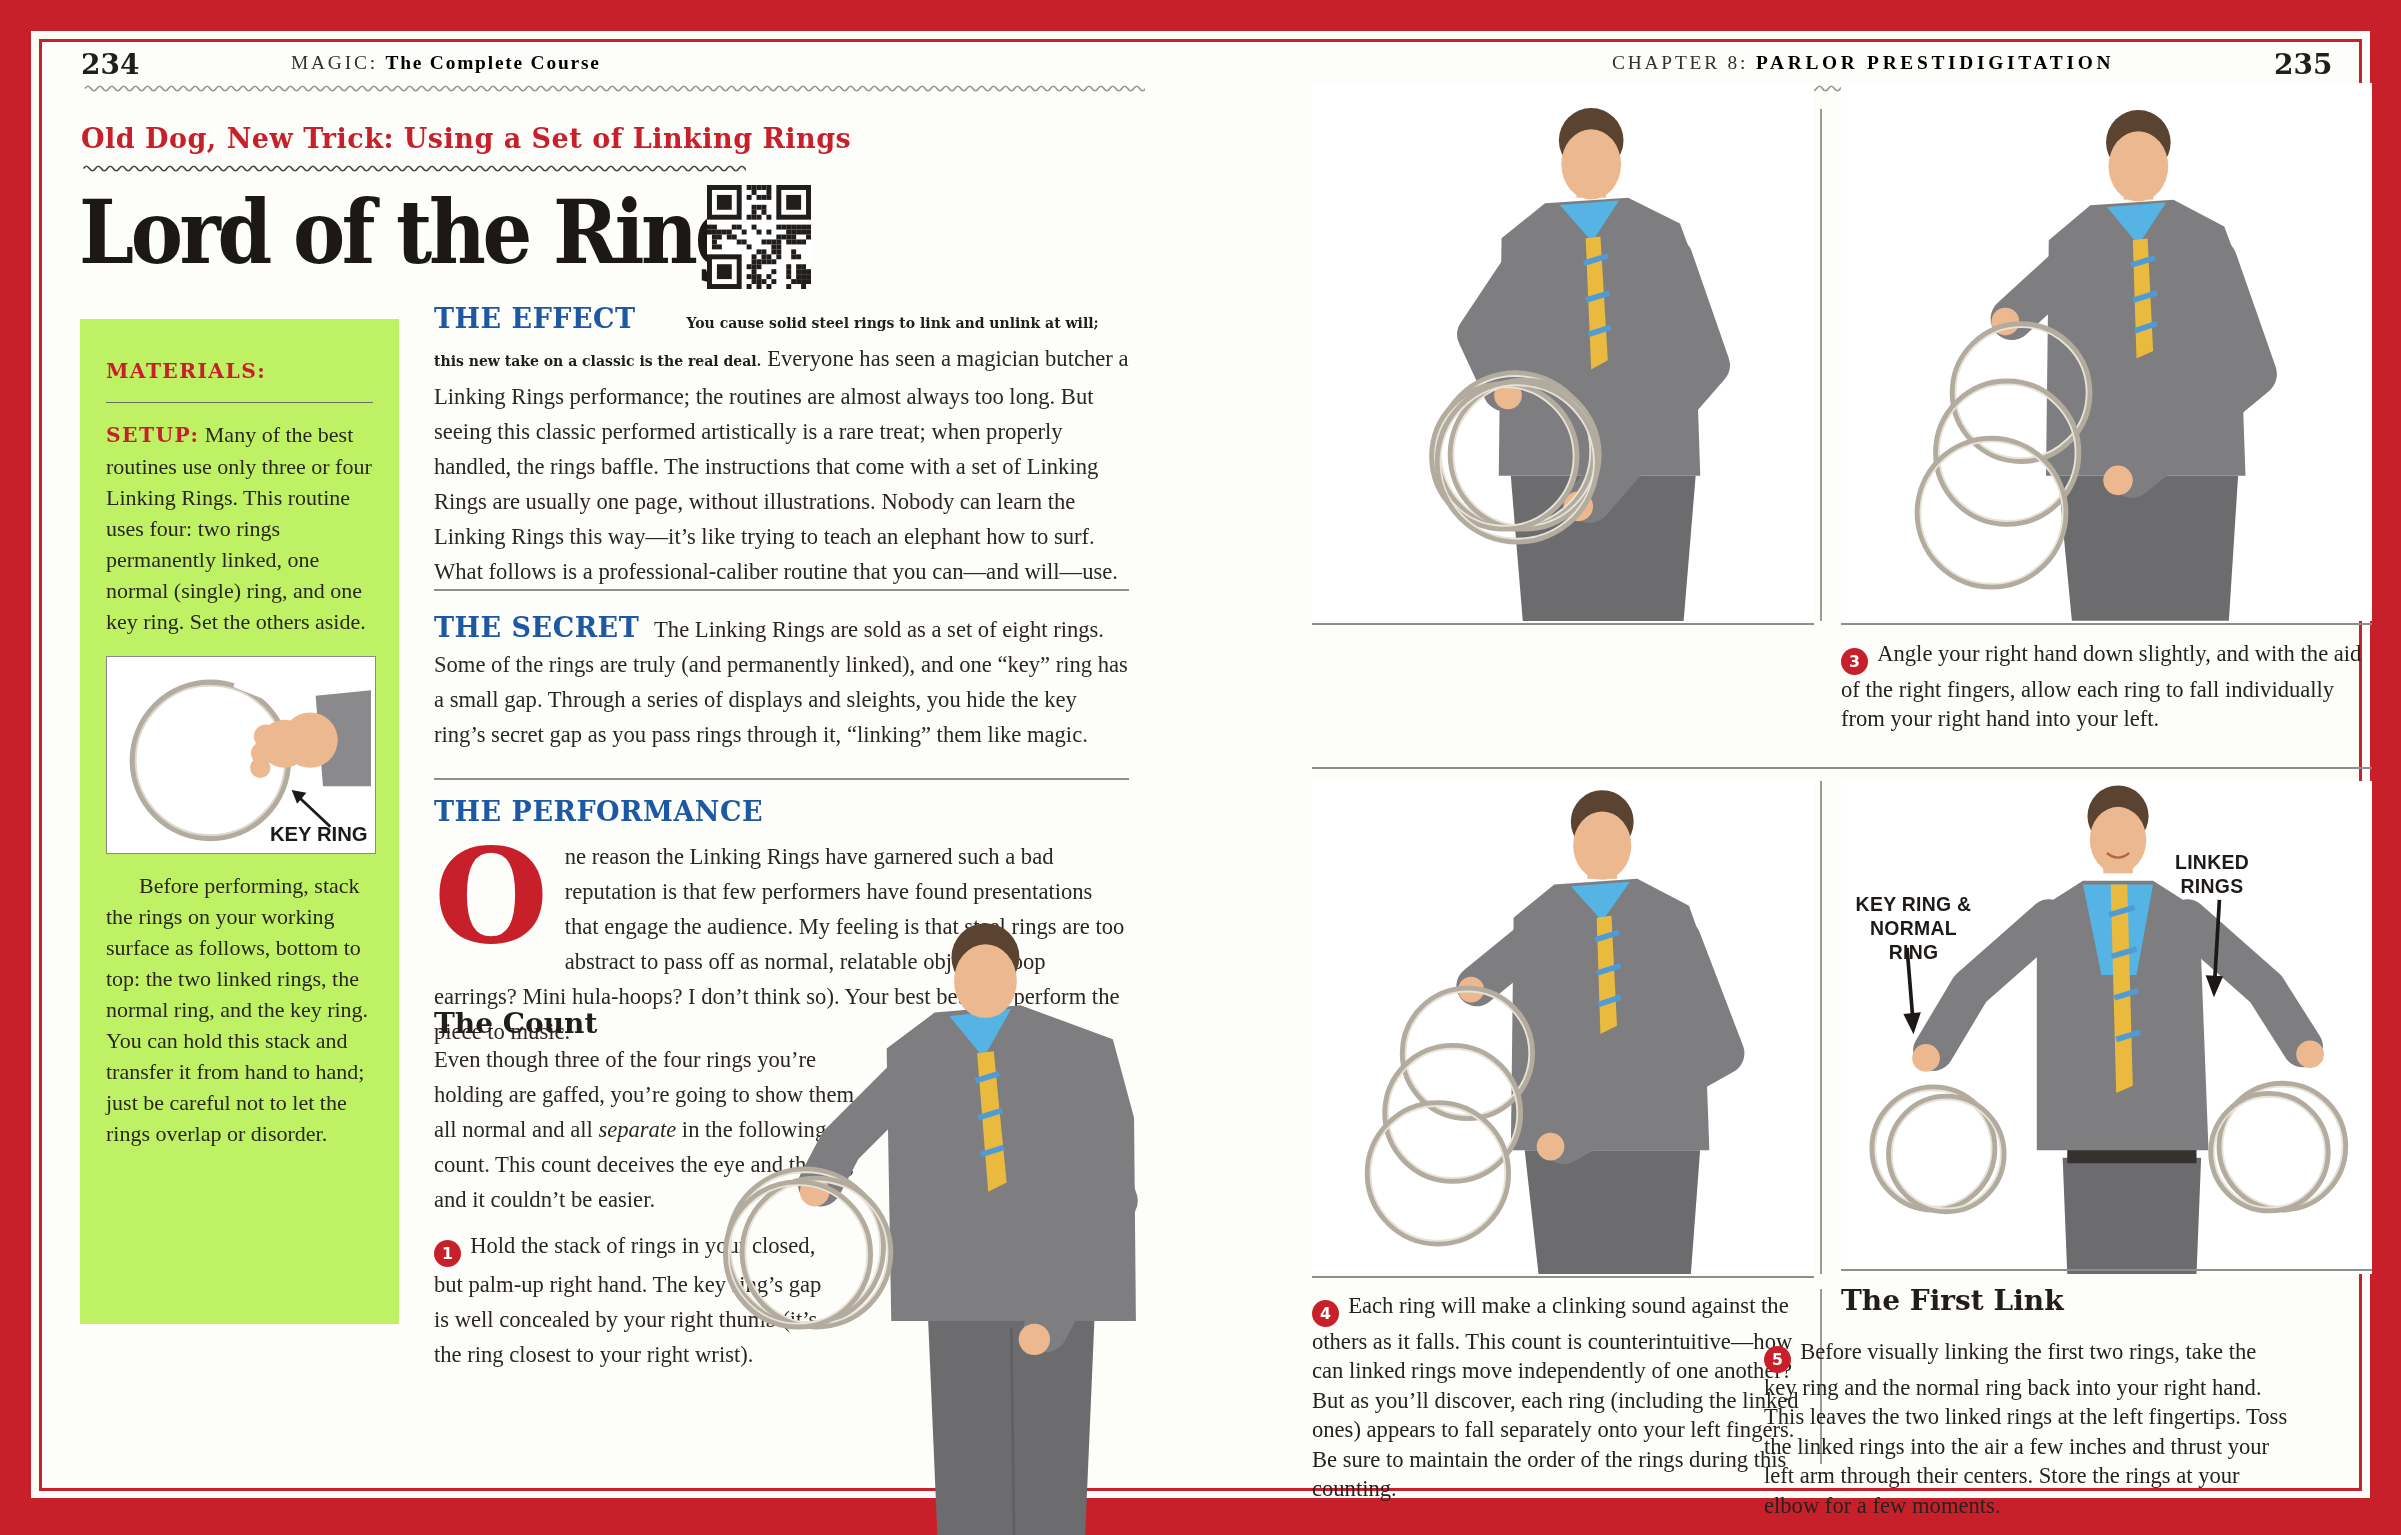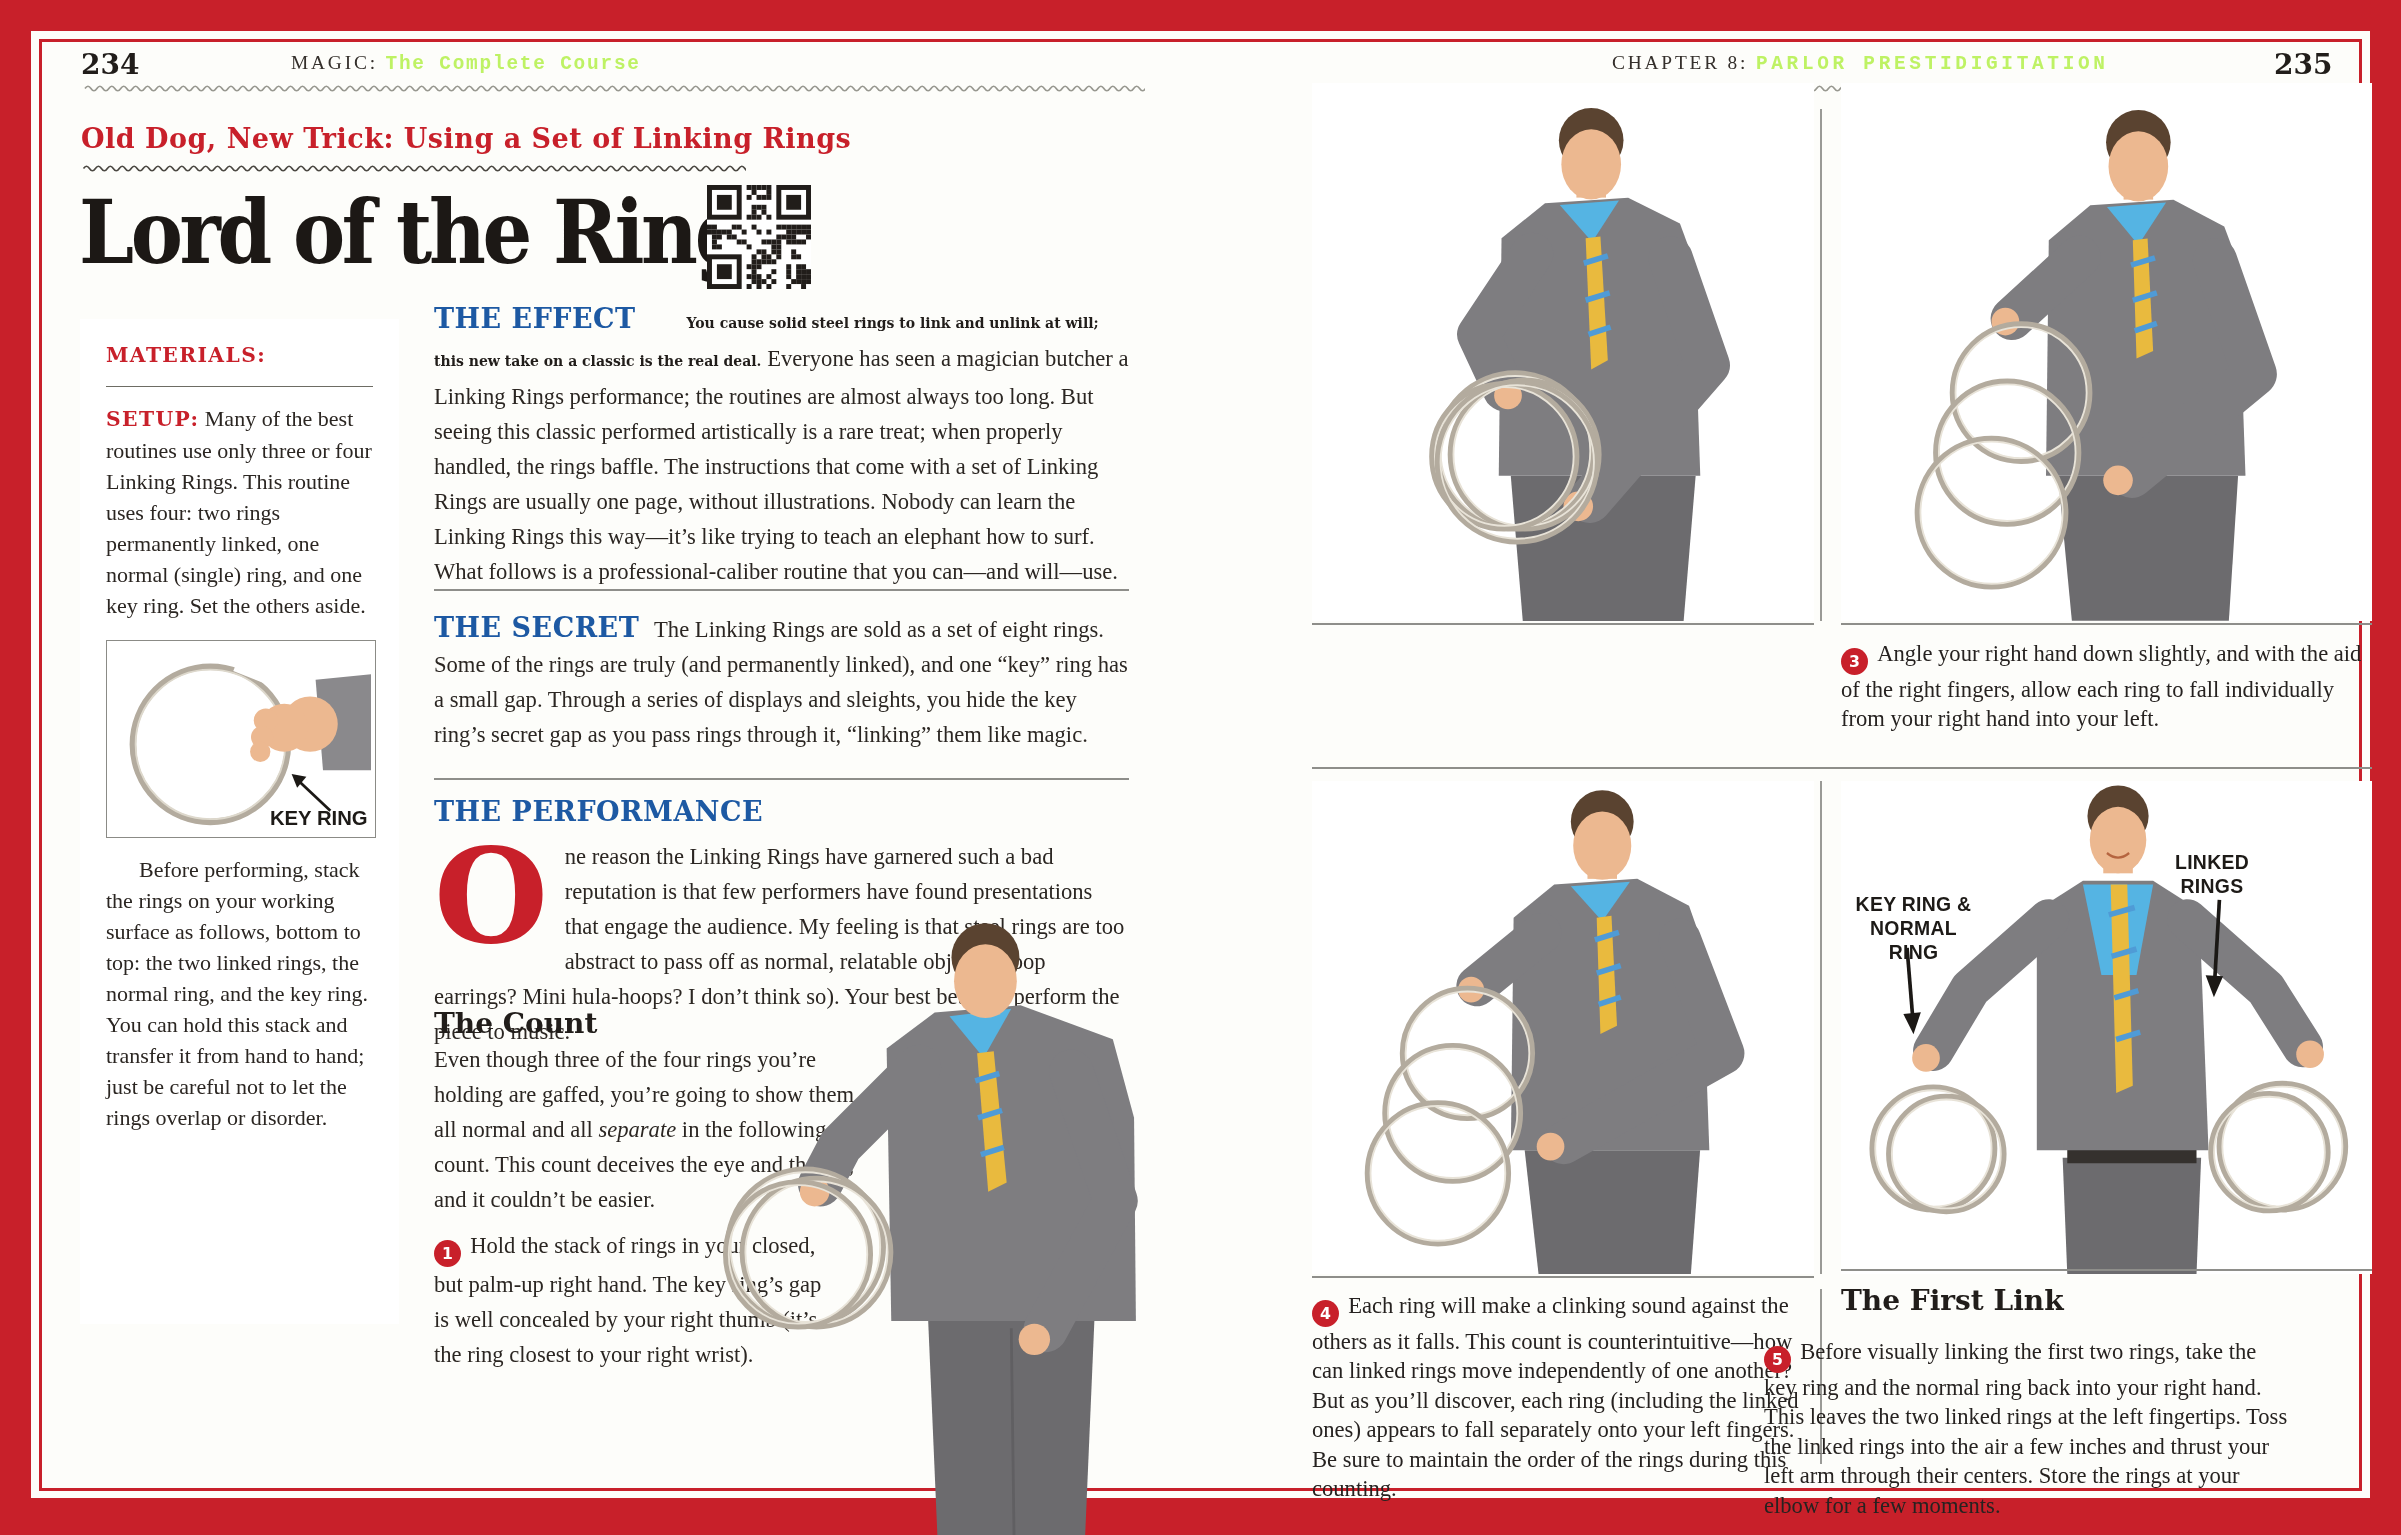--- a/index.html
+++ b/index.html
@@ -3,27 +3,27 @@
 <meta charset="utf-8">
 <style>
   html,body{margin:0;padding:0;background:#555;}
   .spread{position:relative;width:2401px;height:1536px;background:#c8202a;overflow:hidden;
           font-family:"Liberation Serif",serif;color:#2b2622;}
   .abs{position:absolute;}
   .paper{position:absolute;left:31px;right:31px;top:31px;bottom:38px;background:#fdfdfa;}
   .innerline{position:absolute;left:39px;right:39px;top:39px;bottom:45px;border:3.7px solid #c8202a;}
   .pgnum{font-family:"DejaVu Serif",serif;font-weight:bold;font-size:28px;color:#211d1a;}
   .runhead{font-size:19.4px;letter-spacing:2.8px;color:#35302c;white-space:nowrap;}
-  .runhead b{font-family:Liberation Mono, monospace;letter-spacing:1.8px;color:#bef264;}
+  .runhead b{font-family:Liberation Serif, serif;letter-spacing:1.8px;color:#000000;}
   .wavy{height:11px;color:#97978f;}
   .wavy.dark{color:#4a4741;}
   .kicker{font-family:"DejaVu Serif",serif;font-weight:bold;font-size:27px;color:#c8202a;letter-spacing:0.5px;}
   .booktitle{font-family:"DejaVu Serif",serif;font-weight:bold;font-size:87px;letter-spacing:-3.7px;
              color:#1c1815;transform:scaleX(.9);transform-origin:left top;white-space:nowrap;}
-  .sidebar{background:#ffffff;box-sizing:border-box;padding:24px 26px;}
+  .sidebar{background:#bef264;box-sizing:border-box;padding:40px 26px;}
   .side-label{font-family:"DejaVu Serif",serif;font-weight:bold;color:#c8202a;font-size:20.3px;letter-spacing:1.4px;}
   .side-text{font-size:22px;line-height:31px;color:#2b2622;margin:5.5px 0 0 0;}
   .side-hr{border:none;border-top:1.8px solid #6d6c64;margin:18.5px 0 16.6px 0;}
   .ringfig{position:relative;width:268px;height:196px;background:#fff;border:1.8px solid #8b8b86;margin:18.5px 0 16.6px 0;}
   .body-block{font-size:22.6px;line-height:35px;color:#2b2622;}
   .sect-label{font-family:"DejaVu Serif",serif;font-weight:bold;color:#1d59a3;font-size:27px;
               letter-spacing:0.5px;margin-right:14.8px;}
   .lead{font-family:"DejaVu Serif",serif;font-weight:bold;font-size:14px;color:#211d1a;margin-left:36px;}
   .rule{background:#8e8e8a;height:1.8px;}
   .vrule{background:#9a9a96;width:1.8px;}

